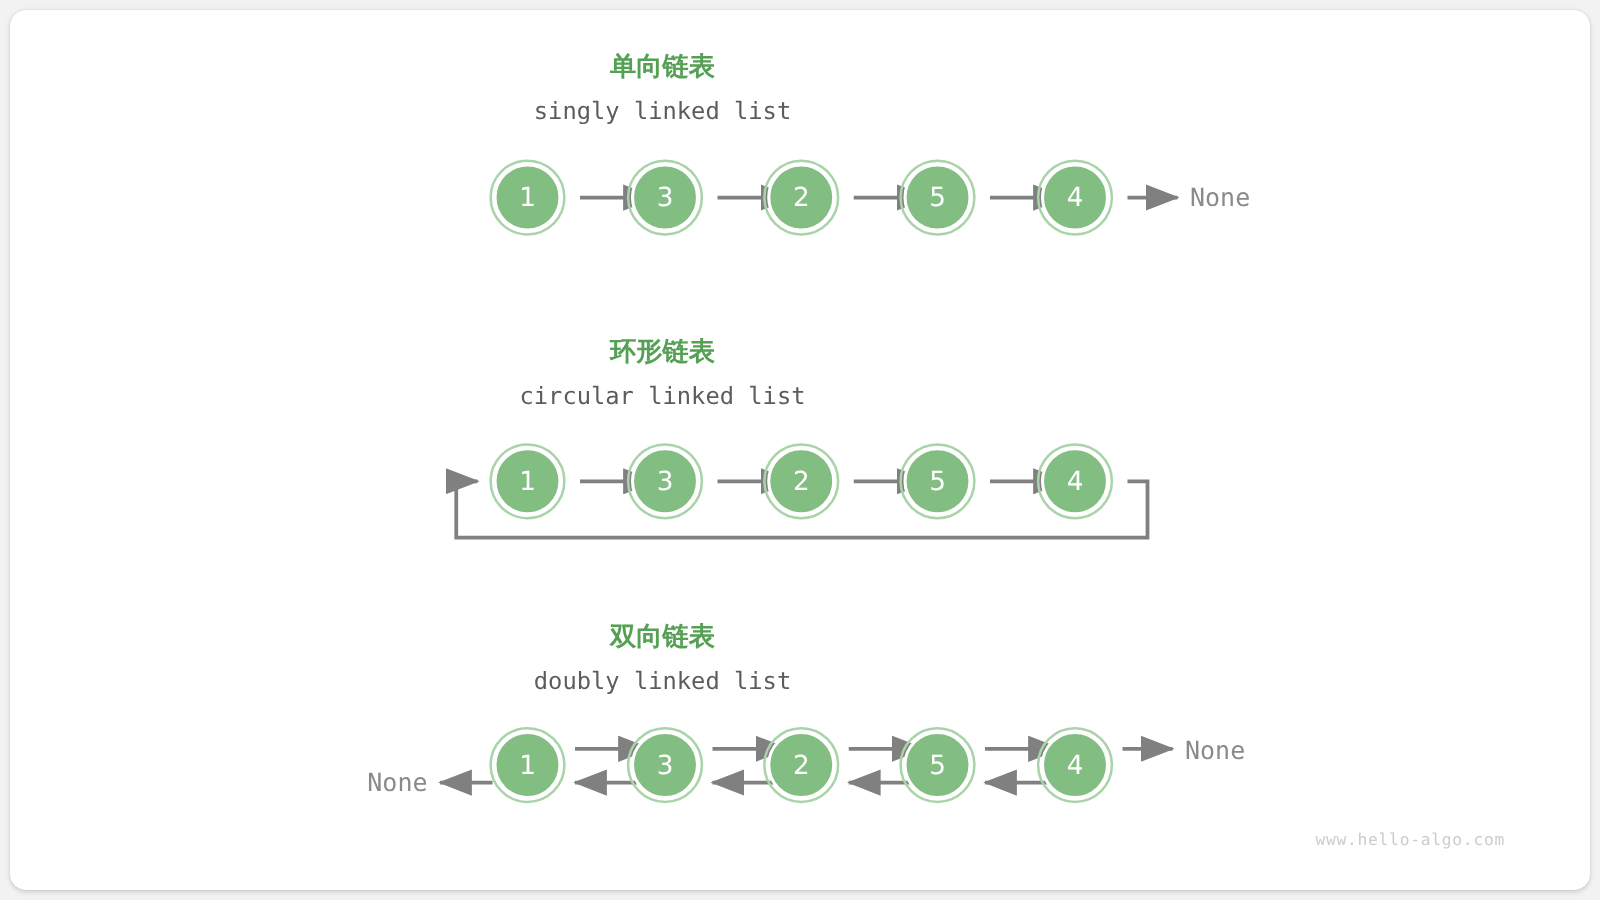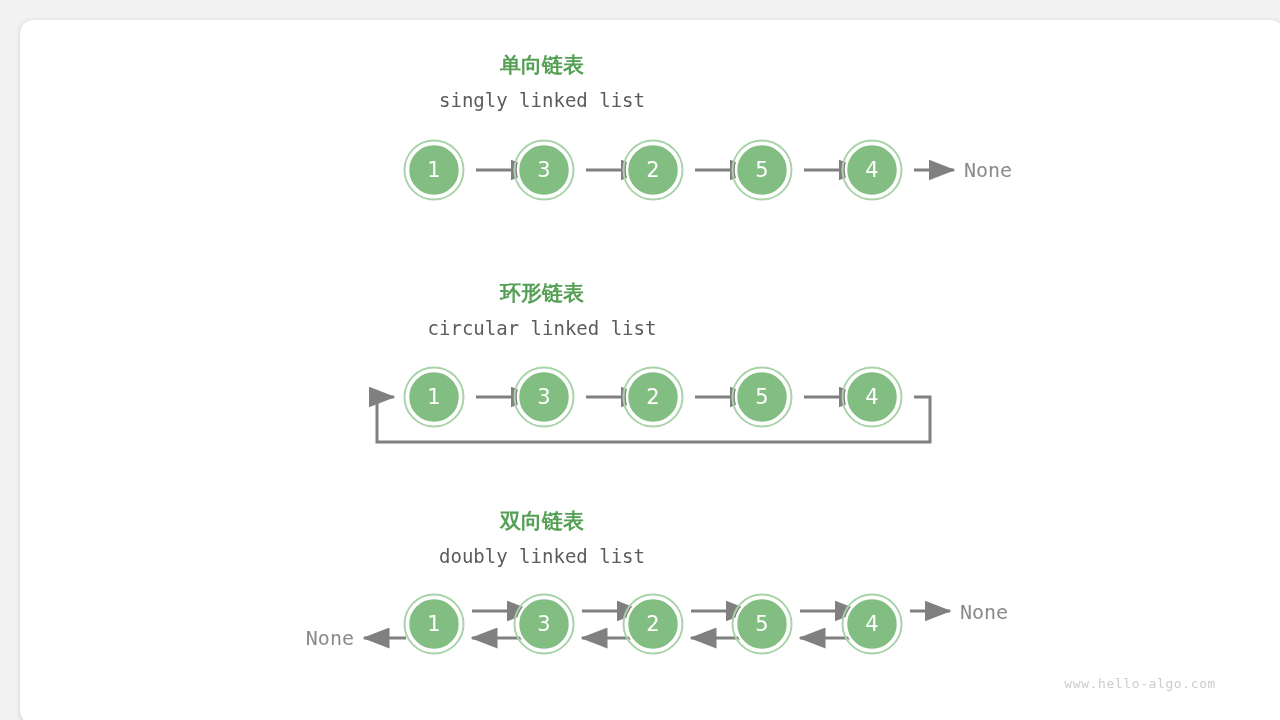--- a/index.html
+++ b/index.html
@@ -13,21 +13,21 @@
     height: 720px;
     overflow: hidden;
     font-family: "DejaVu Sans", sans-serif;
   }
   .page {
     position: relative;
     width: 1280px;
     height: 720px;
     background: #f2f2f2;
     box-sizing: border-box;
-    padding: 20px;
+    padding: 8px;
   }
   .card {
     position: relative;
     width: 1264px;
     height: 704px;
     background: #ffffff;
     border-radius: 13px;
     box-shadow: 0 1px 4px rgba(0,0,0,0.16), 0 0 1px rgba(0,0,0,0.10);
     overflow: hidden;
   }

